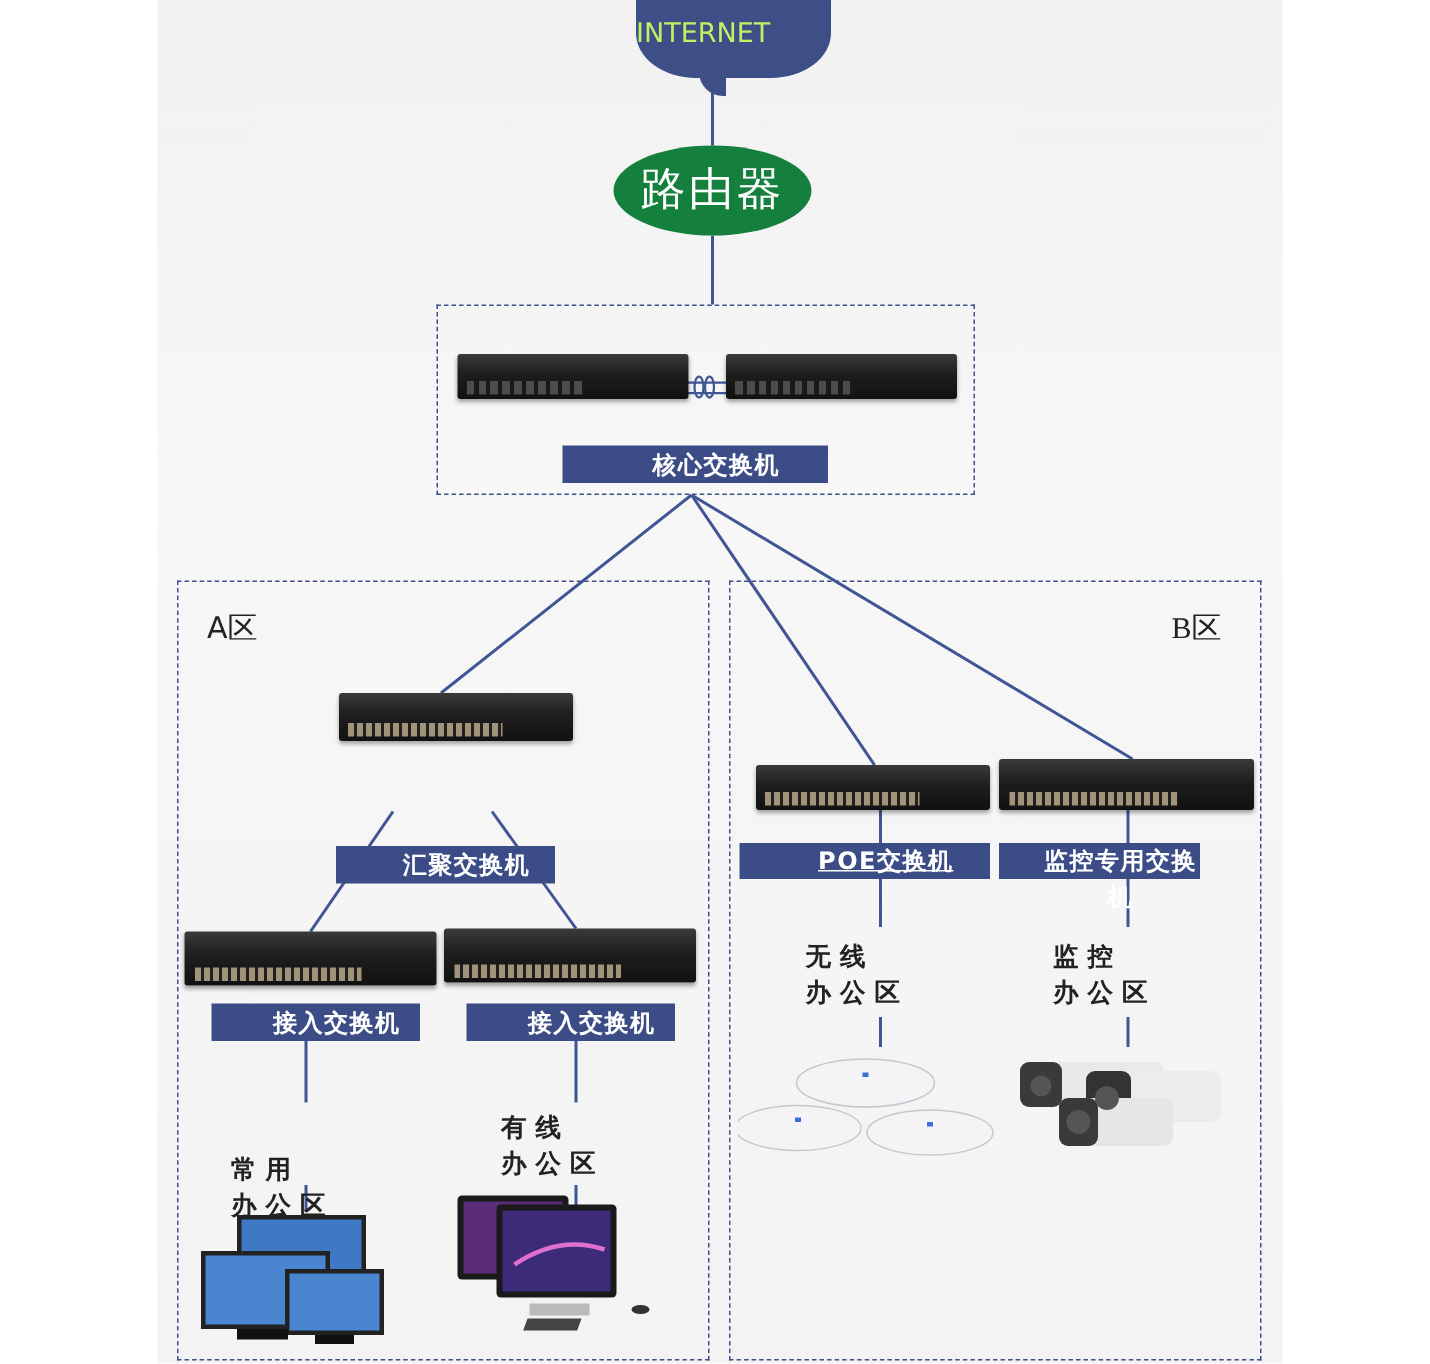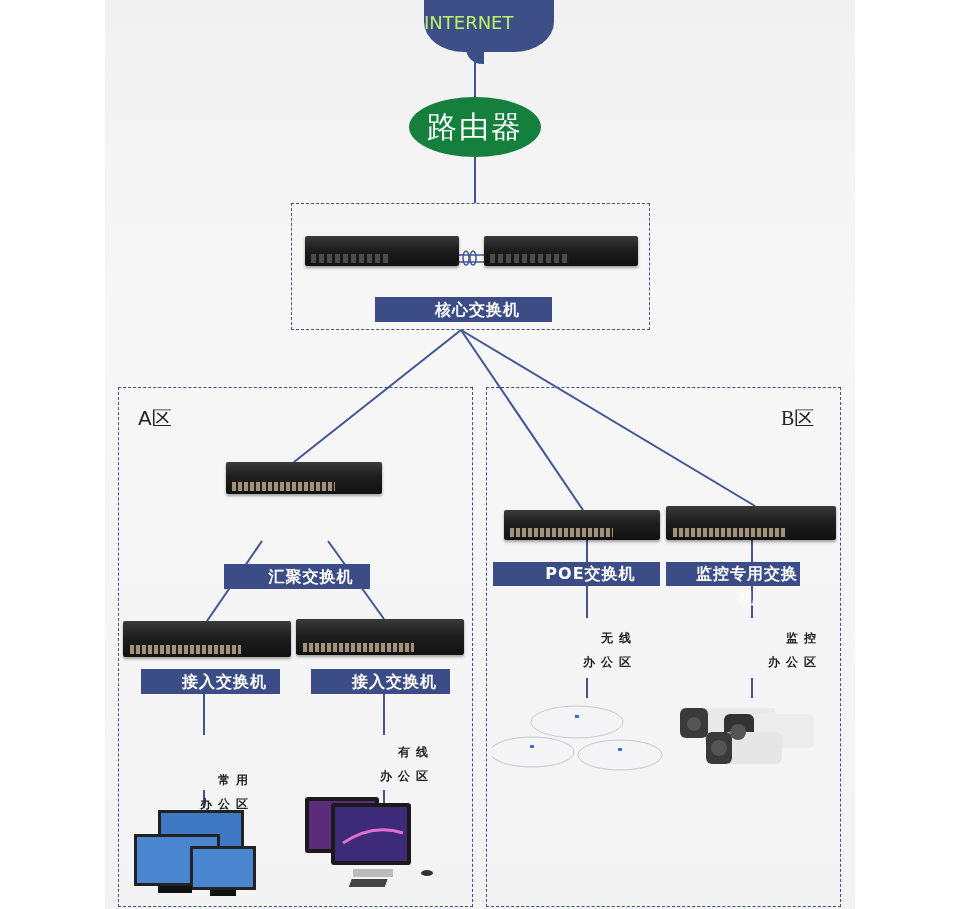--- a/index.html
+++ b/index.html
@@ -5,21 +5,21 @@
   html, body { margin:0; padding:0; }
   body { width:953px; height:909px; background:#ffffff; position:relative; overflow:hidden;
          font-family:"DejaVu Sans", "Liberation Sans", sans-serif; }
   #panel { position:absolute; left:105px; top:0; width:750px; height:909px;
            background:linear-gradient(180deg,#f1f1f1 0%,#f7f7f7 35%,#f3f3f3 100%); }
   #wires { position:absolute; left:0; top:0; width:953px; height:909px; }
   .zone { position:absolute; border:1.5px dashed #3f4f8a; box-sizing:border-box; }
   .zone-label { position:absolute; font-size:20px; color:#222; }
   .label-box { position:absolute; background:#3b4c86; color:#fff; font-size:16px; font-weight:bold;
                text-align:center; box-sizing:border-box; letter-spacing:1px;padding-left:28px; }
-  .area-text { position:absolute; text-align:right; font-size:12px; font-weight:bold; color:#222;
+  .area-text { position:absolute; text-align:left; font-size:17px; font-weight:bold; color:#222;
                letter-spacing:6px; line-height:24px; }
   .cloud { position:absolute; left:424px; top:0; width:130px; height:52px; background:#3e4f88;
            border-radius:0 0 40px 40px / 0 0 30px 30px; color:#bef264; font-size:18px;
            text-align:left; line-height:46px; }
   .cloud:before { content:""; position:absolute; left:42px; bottom:-12px; width:18px; height:18px;
                   background:#3e4f88; border-radius:0 0 0 16px; }
   .router { position:absolute; left:409px; top:97px; width:132px; height:60px; background:#15803d;
             border-radius:50%; color:#fff; font-size:30px; text-align:center; line-height:60px;
             letter-spacing:2px; }
   .switch { position:absolute; background:linear-gradient(180deg,#3a3a3a 0%,#1e1e1e 45%,#111 100%);
@@ -129,31 +129,31 @@
     <path d="M40 50 Q70 30 100 40" stroke="#e070d0" stroke-width="3" fill="none"></path>
     <rect x="50" y="76" width="40" height="8" fill="#bbb"></rect>
     <rect x="80" y="86" width="36" height="8" fill="#444" transform="skewX(-20)"></rect>
     <ellipse cx="124" cy="80" rx="6" ry="3" fill="#333"></ellipse>
   </g>
 </svg>
 
 <div class="switch" style="left:504px;top:510px;width:156px;height:30px;">
     <div class="ports"></div>
   </div>
-<div class="label-box" style="left:493px;top:562px;width:167px;height:24px;line-height:24px;">POE交换机</div>
+<div class="label-box" style="left:493px;top:562px;width:167px;height:24px;line-height:24px;text-decoration:underline;">POE交换机</div>
 <div class="area-text" style="left:537px;top:626px;width:100px;">
   <div>无线</div>
   <div>办公区</div>
 </div>
 
 <div class="switch" style="left:666px;top:506px;width:170px;height:34px;">
     <div class="ports"></div>
   </div>
 <div class="label-box" style="left:666px;top:562px;width:134px;height:24px;line-height:24px;">监控专用交换机</div>
-<div class="area-text" style="left:722px;top:626px;width:100px;">
+<div class="area-text" style="left:702px;top:626px;width:100px;">
   <div>监控</div>
   <div>办公区</div>
 </div>
 
 <svg class="device" style="left:492px;top:700px;" width="180" height="75">
   <g fill="#f4f4f6" stroke="#c8c8cc" stroke-width="1">
     <ellipse cx="85" cy="22" rx="46" ry="16"></ellipse>
     <ellipse cx="40" cy="52" rx="42" ry="15"></ellipse>
     <ellipse cx="128" cy="55" rx="42" ry="15"></ellipse>
   </g>

